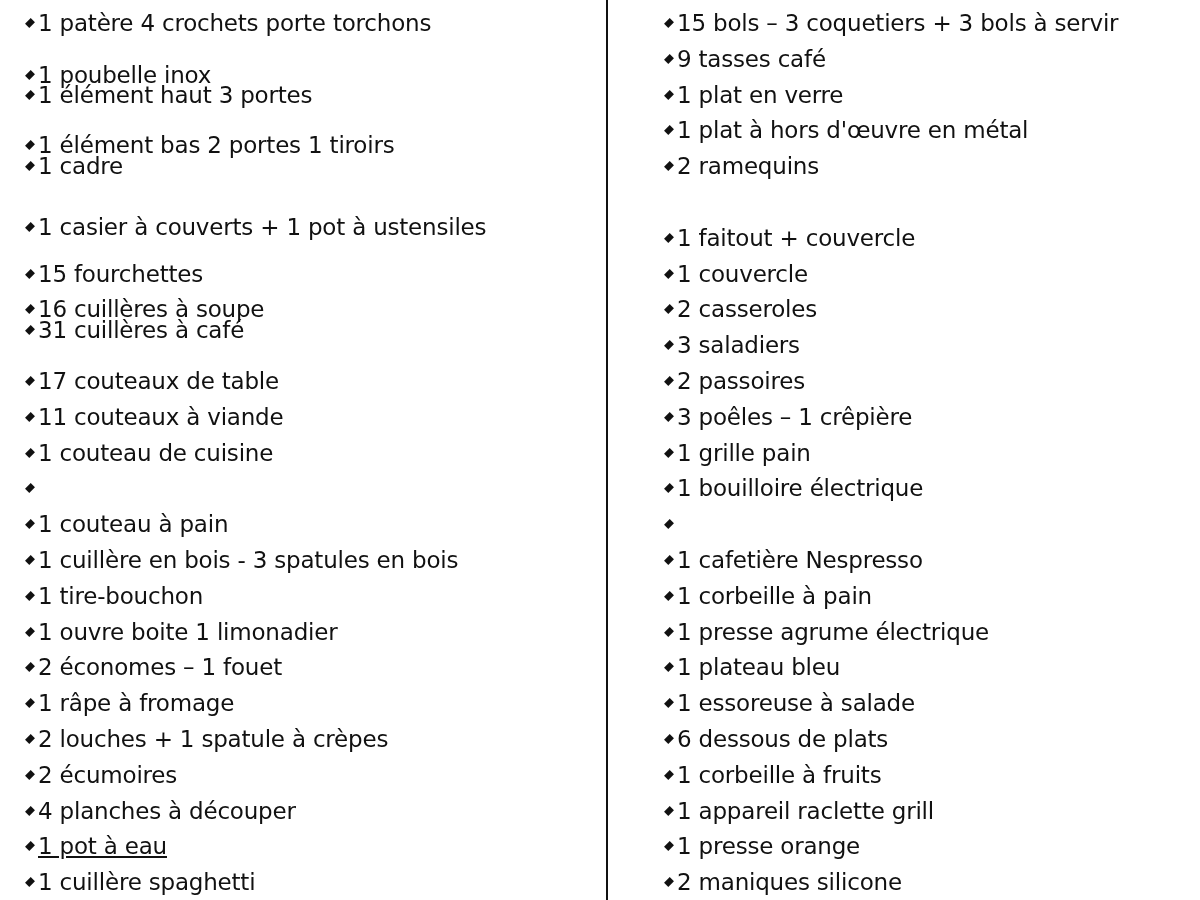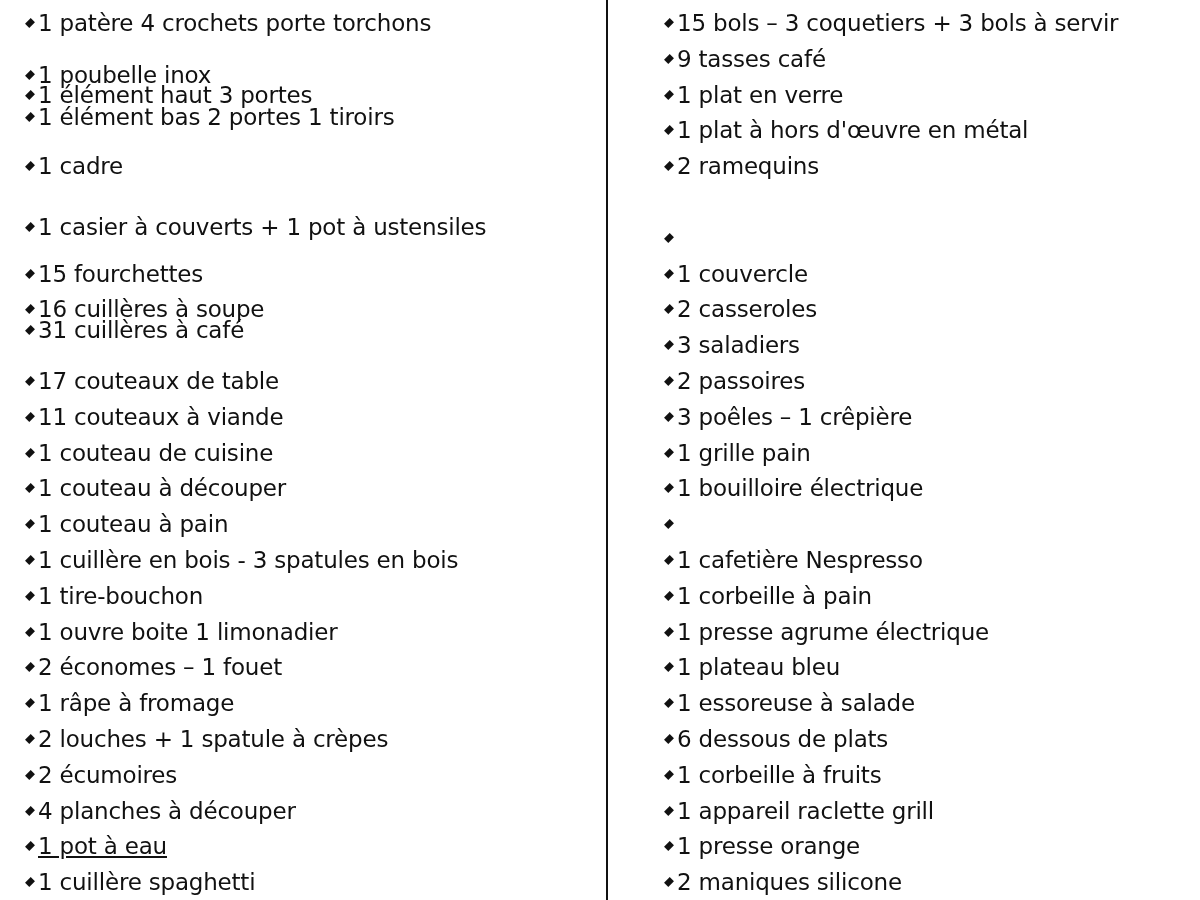--- a/index.html
+++ b/index.html
@@ -57,49 +57,49 @@
 <body>
 
 <div class="page">
 
   <div class="divider"></div>
 
   <div class="column col-left" id="left-col">
       <div class="item" style="top: 9px;"><span class="bullet"></span><span>1 patère 4 crochets porte torchons</span></div>
       <div class="item" style="top: 61px;"><span class="bullet"></span><span>1 poubelle inox</span></div>
       <div class="item" style="top: 80.6px;"><span class="bullet"></span><span>1 élément haut 3 portes</span></div>
-      <div class="item" style="top: 103px;"><span class="bullet"></span><span>1 élément bas 2 portes 1 tiroirs</span></div>
+      <div class="item" style="top: 131px;"><span class="bullet"></span><span>1 élément bas 2 portes 1 tiroirs</span></div>
       <div class="item" style="top: 152.2px;"><span class="bullet"></span><span>1 cadre</span></div>
       <div class="item" style="top: 213px;"><span class="bullet"></span><span>1 casier à couverts + 1 pot à ustensiles</span></div>
       <div class="item" style="top: 259.6px;"><span class="bullet"></span><span>15 fourchettes</span></div>
       <div class="item" style="top: 295.4px;"><span class="bullet"></span><span>16 cuillères à soupe</span></div>
       <div class="item" style="top: 316px;"><span class="bullet"></span><span>31 cuillères à café</span></div>
       <div class="item" style="top: 367px;"><span class="bullet"></span><span>17 couteaux de table</span></div>
       <div class="item" style="top: 402.8px;"><span class="bullet"></span><span>11 couteaux à viande</span></div>
       <div class="item" style="top: 438.6px;"><span class="bullet"></span><span>1 couteau de cuisine</span></div>
-      <div class="item" style="top: 474.4px;"><span class="bullet"></span><span>1 couteau à découper</span></div>
+      <div class="item" style="top: 474.4px;"><span class="bullet"></span></div>
       <div class="item" style="top: 510.2px;"><span class="bullet"></span><span>1 couteau à pain</span></div>
       <div class="item" style="top: 546px;"><span class="bullet"></span><span>1 cuillère en bois - 3 spatules en bois</span></div>
       <div class="item" style="top: 581.8px;"><span class="bullet"></span><span>1 tire-bouchon</span></div>
       <div class="item" style="top: 617.6px;"><span class="bullet"></span><span>1 ouvre boite 1 limonadier</span></div>
       <div class="item" style="top: 653.4px;"><span class="bullet"></span><span>2 économes – 1 fouet</span></div>
       <div class="item" style="top: 689.2px;"><span class="bullet"></span><span>1 râpe à fromage</span></div>
       <div class="item" style="top: 725px;"><span class="bullet"></span><span>2 louches + 1 spatule à crèpes</span></div>
       <div class="item" style="top: 760.8px;"><span class="bullet"></span><span>2 écumoires</span></div>
       <div class="item" style="top: 796.6px;"><span class="bullet"></span><span>4 planches à découper</span></div>
       <div class="item" style="top: 832.4px; text-decoration: underline;"><span class="bullet"></span><span>1 pot à eau</span></div>
       <div class="item" style="top: 868.2px;"><span class="bullet"></span><span>1 cuillère spaghetti</span></div>
     </div>
   <div class="column col-right" id="right-col">
       <div class="item" style="top: 9px;"><span class="bullet"></span><span>15 bols – 3 coquetiers + 3 bols à servir</span></div>
       <div class="item" style="top: 44.8px;"><span class="bullet"></span><span>9 tasses café</span></div>
       <div class="item" style="top: 80.6px;"><span class="bullet"></span><span>1 plat en verre</span></div>
       <div class="item" style="top: 116.4px;"><span class="bullet"></span><span>1 plat à hors d'œuvre en métal</span></div>
       <div class="item" style="top: 152.2px;"><span class="bullet"></span><span>2 ramequins</span></div>
-      <div class="item" style="top: 223.8px;"><span class="bullet"></span></div>
+      <div class="item" style="top: 223.8px;"><span class="bullet"></span><span>1 faitout + couvercle</span></div>
       <div class="item" style="top: 259.6px;"><span class="bullet"></span><span>1 couvercle</span></div>
       <div class="item" style="top: 295.4px;"><span class="bullet"></span><span>2 casseroles</span></div>
       <div class="item" style="top: 331.2px;"><span class="bullet"></span><span>3 saladiers</span></div>
       <div class="item" style="top: 367px;"><span class="bullet"></span><span>2 passoires</span></div>
       <div class="item" style="top: 402.8px;"><span class="bullet"></span><span>3 poêles – 1 crêpière</span></div>
       <div class="item" style="top: 438.6px;"><span class="bullet"></span><span>1 grille pain</span></div>
       <div class="item" style="top: 474.4px;"><span class="bullet"></span><span>1 bouilloire électrique</span></div>
       <div class="item" style="top: 510.2px;"><span class="bullet"></span></div>
       <div class="item" style="top: 546px;"><span class="bullet"></span><span>1 cafetière Nespresso</span></div>
       <div class="item" style="top: 581.8px;"><span class="bullet"></span><span>1 corbeille à pain</span></div>

